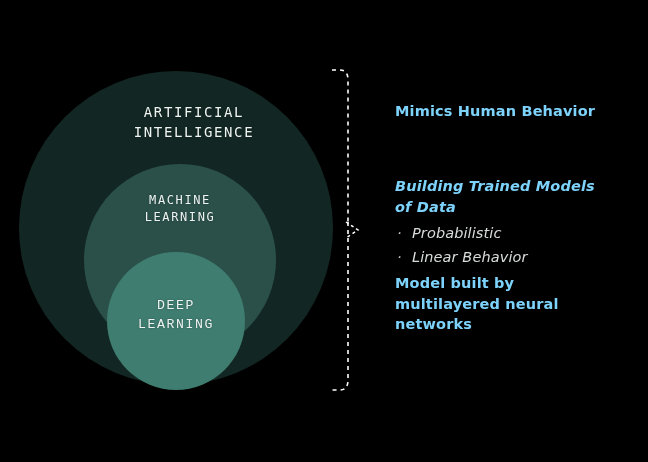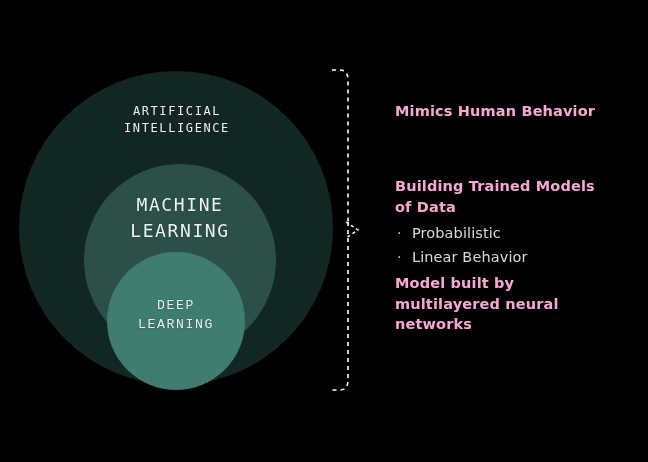--- a/index.html
+++ b/index.html
@@ -55,30 +55,30 @@
     text-align: center;
     color: #eef4f2;
     font-family: "DejaVu Sans Mono", monospace;
     letter-spacing: 1.6px;
     line-height: 1.42;
     white-space: pre-line;
     text-shadow: 0 0 2px rgba(0,0,0,0.35);
     user-select: none;
   }
   #label-ai {
-    left: 20px;
+    left: 37px;
     top: 103px;
     width: 314px;
-    font-size: 12px;
+    font-size: 14px;
   }
   #label-ml {
     left: 84px;
     top: 192px;
     width: 192px;
-    font-size: 18px;
+    font-size: 12px;
   }
   #label-dl {
     left: 107px;
     top: 297px;
     width: 138px;
     font-size: 13.2px;
     font-family: Liberation Mono, monospace;
   }
 
   
@@ -93,21 +93,21 @@
 
   
   #notes {
     position: absolute;
     left: 395px;
     top: 101px;
     width: 232px;
   }
   .note-block { position: absolute; left: 0; }
   .note-heading {
-    color: #f9a8d4;
+    color: #7dd3fc;
     font-weight: bold;
     font-size: 14.5px;
     line-height: 1.42;
     letter-spacing: 0.15px;
     white-space: pre-line;
   }
   .bullets {
     list-style: none;
     margin: 5px 0 0 0;
     padding: 0 0 0 17px;
@@ -120,21 +120,21 @@
     letter-spacing: 0.1px;
   }
   .bullet-dot {
     position: absolute;
     left: -15px;
     top: 0;
     color: #bfc6c3;
     font-size: 14.5px;
   }
   #note-mimics { top: 0px; }
-  #note-building { top: 75px; }
+  #note-building { top: 75px; font-style: italic; }
   #note-model { top: 172px; }
 </style>
 </head>
 <body>
 
 <div id="canvas">
 
   <div class="circle" id="circle-ai"></div>
   <div class="circle" id="circle-ml"></div>
   <div class="circle" id="circle-dl"></div>

